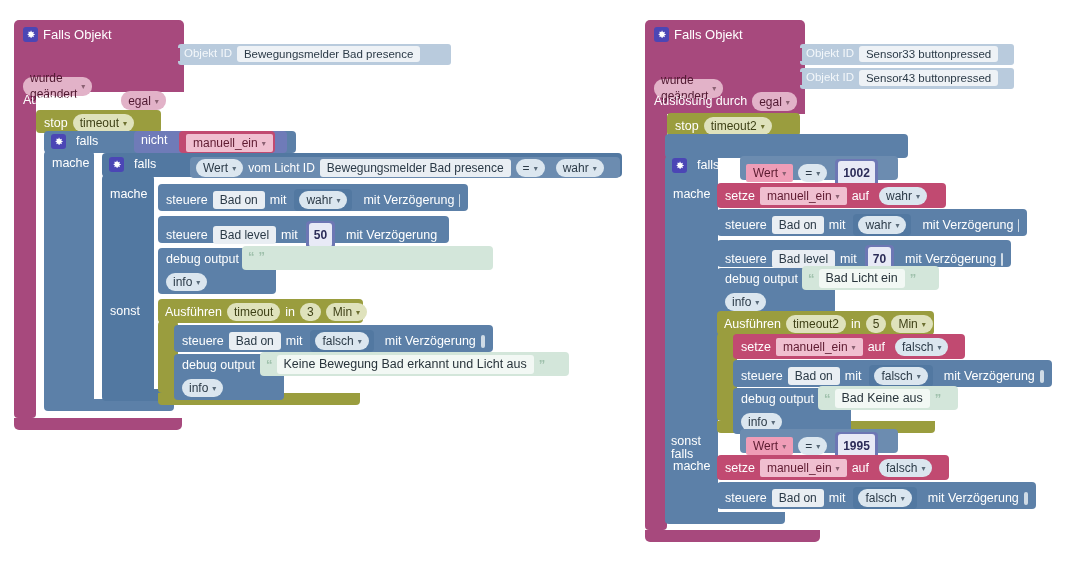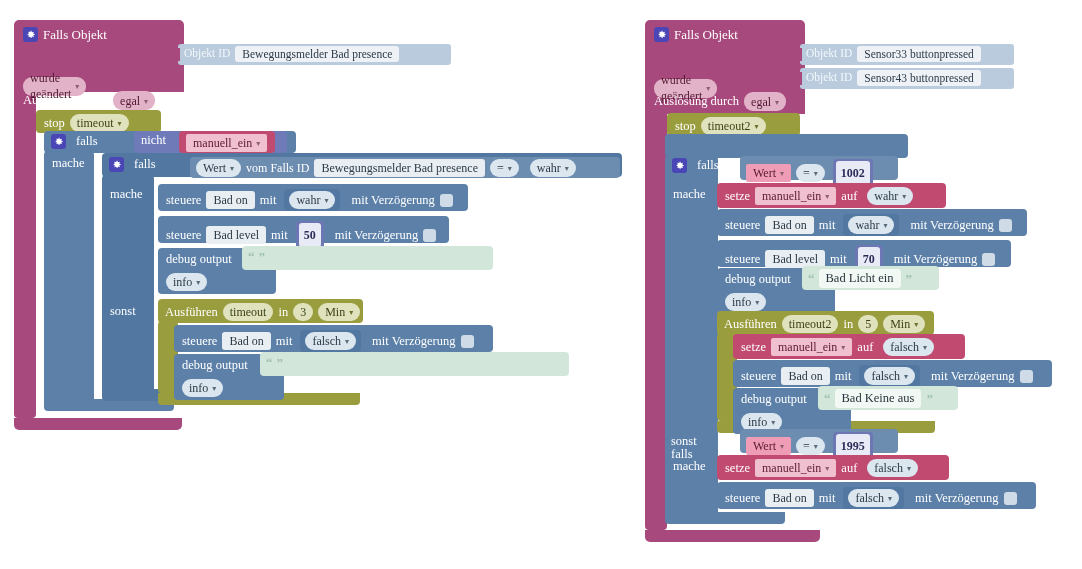--- a/index.html
+++ b/index.html
@@ -11,21 +11,20 @@
   }
   
   #workspace{
     position:relative;width:1082px;height:443px;
     background-color:#ffffff;
     background-image:
       linear-gradient(to right, #d9d9d9 1px, transparent 1px),
       linear-gradient(to bottom, #d9d9d9 1px, transparent 1px);
     background-size:20px 20px, 20px 20px;
     background-position:9px 9px, 9px 9px;
-    font-family:Liberation Serif, serif;
   }
   
   #grid-mask{
     position:absolute;inset:0;
     background-image:
       linear-gradient(to right,#fff 0,#fff 7px,transparent 7px,transparent 13px,#fff 13px,#fff 20px),
       linear-gradient(to bottom,#fff 0,#fff 7px,transparent 7px,transparent 13px,#fff 13px,#fff 20px);
     background-size:20px 20px;
     background-position:9px 9px;
     background-blend-mode:normal;
@@ -197,21 +196,21 @@
       </span>
       <span class="lbl" style="margin-left:5px;">falls</span>
     </div>
 
     <div class="blk" style="left:176px;top:137px;width:430px;height:21px;background:#6c8cb0;border-radius:4px;">
       <div class="row" style="padding:2px 6px;">
         <span class="pill" style="background:#dbe6ef;color:#2b3a47;">
             <span>Wert</span>
             <span class="caret">▾</span>
           </span>
-        <span class="lbl" style="font-size:12px;">vom Falls ID</span>
+        <span class="lbl" style="font-size:12px;">vom Licht ID</span>
         <span class="pill flat" style="background:#e9eef3;">Bewegungsmelder Bad presence</span>
         <span class="pill" style="background:#dbe6ef;min-width:20px;justify-content:center;">
             <span>=</span>
             <span class="caret">▾</span>
           </span>
         <span class="pill" style="background:#dbe6ef;margin-left:6px;">
             <span>wahr</span>
             <span class="caret">▾</span>
           </span>
       </div>
@@ -308,20 +307,21 @@
       <div class="row" style="padding:2px 8px;">
         <span class="pill" style="background:#dbe6ef;">
             <span>info</span>
             <span class="caret">▾</span>
           </span>
       </div>
     </div>
     <div class="blk c-text" style="left:246px;top:332px;width:309px;height:24px;">
       <div class="row" style="padding:3px 6px;">
         <span class="q">“</span>
+        <span class="strfield">Keine Bewegung Bad erkannt und Licht aus</span>
         <span class="q">”</span>
       </div>
     </div>
   </div>
 
   <div class="abs" style="left:645px;top:20px;">
 
     <div class="blk c-event" style="left:0;top:0;width:160px;height:94px;border-radius:5px 5px 0 0;"></div>
     <div class="blk c-event" style="left:0;top:90px;width:22px;height:420px;"></div>
     <div class="blk c-event" style="left:0;top:510px;width:175px;height:12px;border-radius:0 0 5px 5px;"></div>

